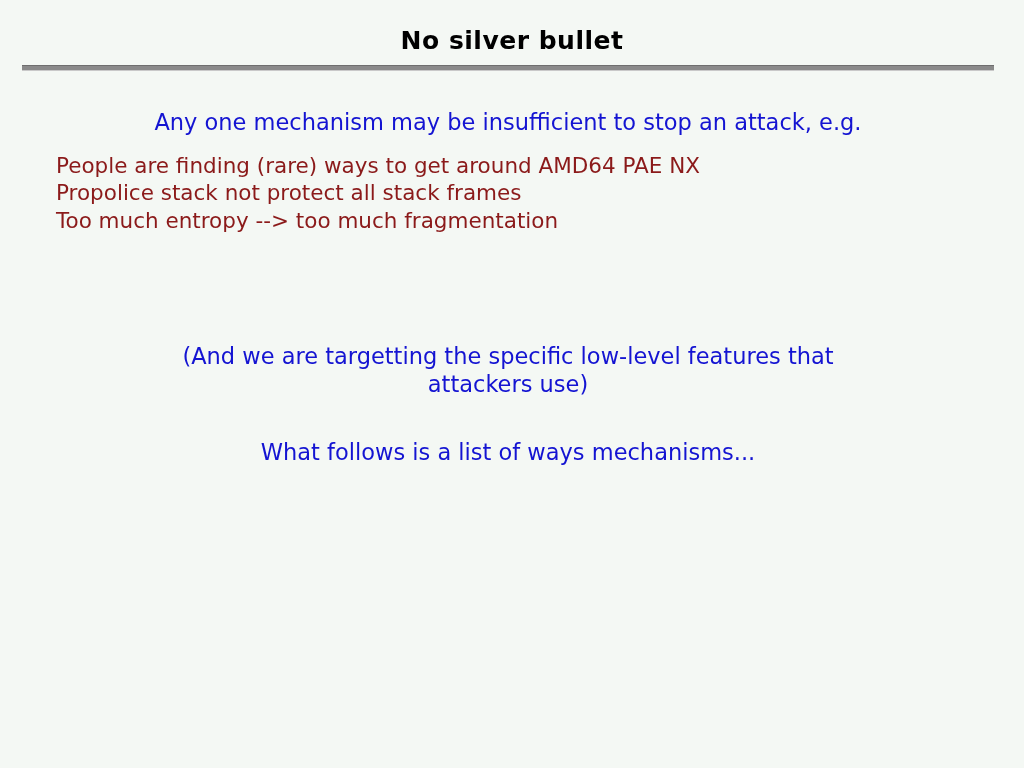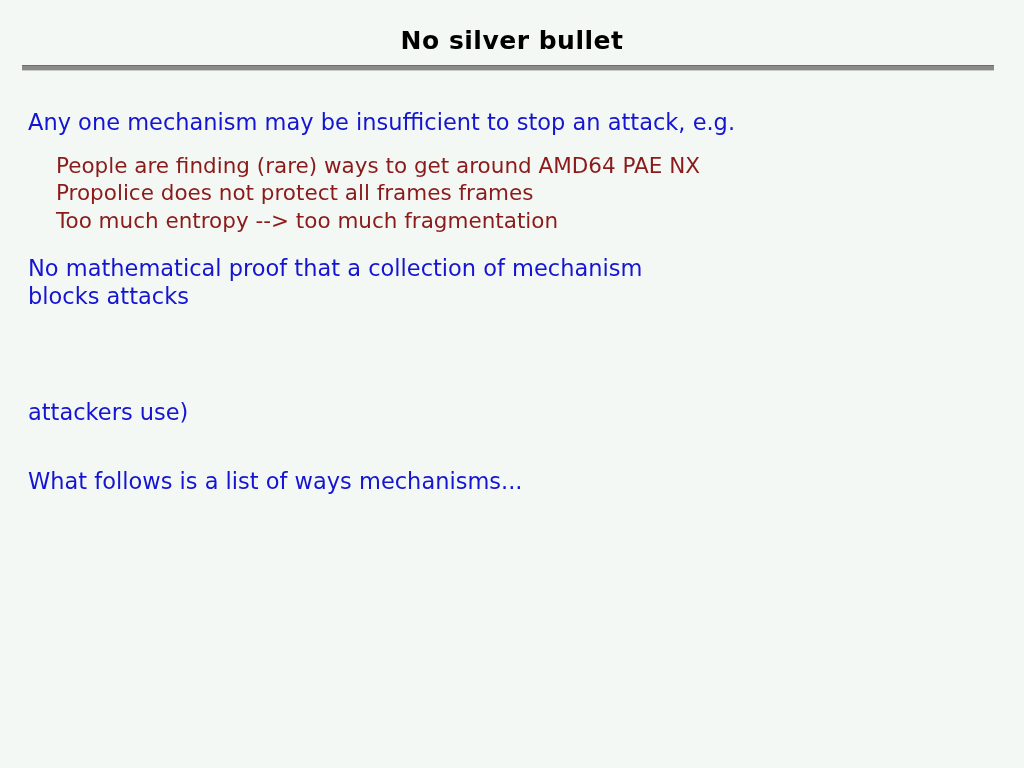--- a/index.html
+++ b/index.html
@@ -46,20 +46,21 @@
     top: 108px;
     left: 28px;
     width: 960px;
   }
   .line-blue {
     color: #1414d2;
     font-size: 22.5px;
     line-height: 1.26;
     white-space: pre;
     font-family: "DejaVu Sans", sans-serif;
+    text-align: center;
   }
   .line-red {
     color: #8b1a1a;
     font-size: 21.5px;
     line-height: 1.26;
     white-space: pre;
     font-family: "DejaVu Sans", sans-serif;
   }
   .lead {
     margin-bottom: 16px;
@@ -85,35 +86,32 @@
 
   <div class="slide-title">No silver bullet</div>
   <div class="title-rule"></div>
 
   <div class="body-area">
 
     <div class="line-blue lead">Any one mechanism may be insufficient to stop an attack, e.g.</div>
 
     <div class="sub-block">
       <div class="line-red">People are finding (rare) ways to get around AMD64 PAE NX</div>
-      <div class="line-red">Propolice does not protect all frames frames</div>
+      <div class="line-red">Propolice stack not protect all stack frames</div>
       <div class="line-red">Too much entropy --&gt; too much fragmentation</div>
     </div>
 
-    <div class="para">
-      <div class="line-blue">No mathematical proof that a collection of mechanism</div>
-      <div class="line-blue">blocks attacks</div>
-    </div>
 
     <div class="gap-lg"></div>
 
 
     <div class="gap-lg"></div>
 
     <div class="para">
+      <div class="line-blue">(And we are targetting the specific low-level features that</div>
       <div class="line-blue">attackers use)</div>
     </div>
 
     <div class="gap-md"></div>
 
     <div class="para">
       <div class="line-blue">What follows is a list of ways mechanisms...</div>
     </div>
 
   </div>

